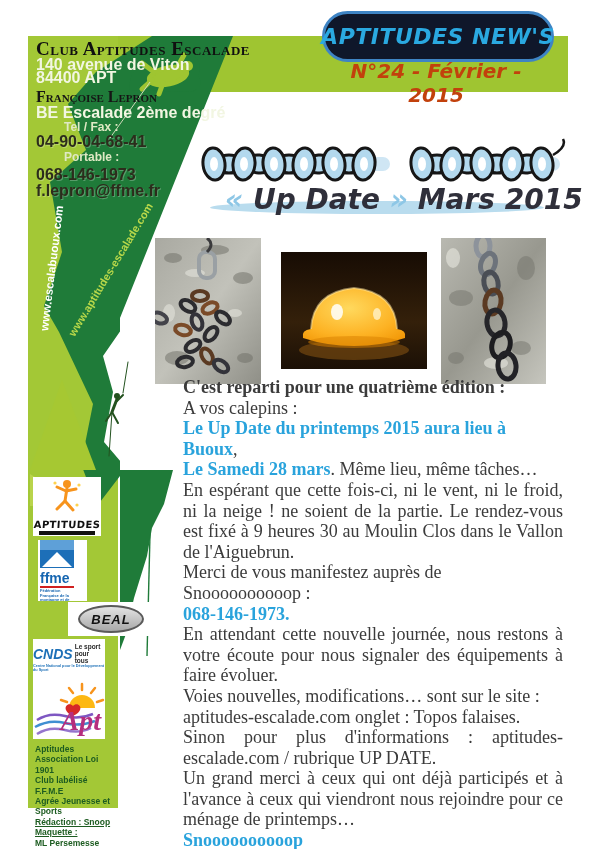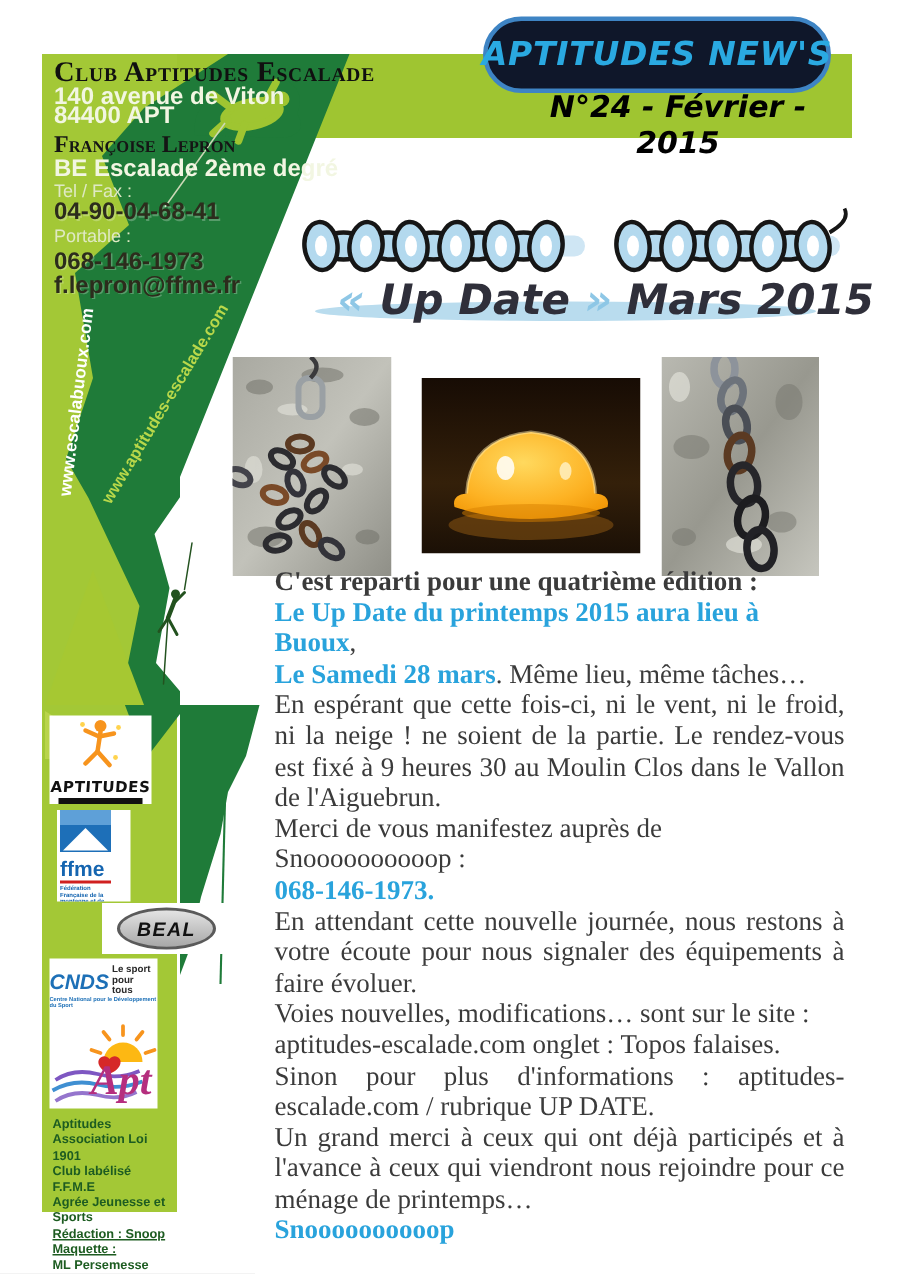--- a/index.html
+++ b/index.html
@@ -10,31 +10,31 @@
   
   .top-band{left:28px;top:36px;width:540px;height:56px;background:#9fc531;}
   .side-col{left:28px;top:36px;width:90px;height:772px;background:#a3c836;}
   .art{left:0;top:0;pointer-events:none;}
 
   
   .pill{left:322px;top:11px;width:226px;height:45px;background:#0f172a;border:3px solid #3e84c4;
         border-radius:26px;display:flex;align-items:center;justify-content:center;}
   .pill-title{font-family:"DejaVu Sans",sans-serif;font-style:italic;font-weight:bold;
         font-size:22px;color:#2aa9e1;letter-spacing:.5px;white-space:nowrap;}
-  .issue{left:346px;top:59px;width:212px;text-align:center;font-family:"DejaVu Sans",sans-serif;
-        font-style:italic;font-weight:bold;font-size:20px;color:#000000;}
+  .issue{left:330px;top:59px;width:212px;text-align:center;font-family:"DejaVu Sans",sans-serif;
+        font-style:italic;font-weight:bold;font-size:20px;color:#c2410c;}
 
   
   .club-name{left:36px;top:38px;font-family:"Liberation Serif",serif;font-variant:small-caps;
         font-weight:bold;font-size:19px;color:#101010;letter-spacing:.5px;white-space:nowrap;}
   .hdr-white{color:#f2f6e2;font-weight:bold;font-size:16px;line-height:13px;}
   .addr{left:36px;top:58px;}
   .contact-name{left:36px;top:88px;font-family:"Liberation Serif",serif;font-variant:small-caps;
         font-weight:bold;font-size:16px;color:#151515;white-space:nowrap;}
-  .hdr-pale{color:#dfe9c4;font-weight:normal;font-size:12px;}
+  .hdr-pale{color:#dfe9c4;font-weight:bold;font-size:12px;margin-left:28px;}
   .hdr-dark{color:#2c2c1c;font-weight:bold;font-size:16px;text-shadow:1px 1px 0 rgba(255,255,255,.25);}
 
   
   .site1{left:38px;top:330px;transform:rotate(-83deg);transform-origin:0 0;
         color:#ffffff;font-weight:bold;font-size:11.5px;white-space:nowrap;}
   .site2{left:66px;top:332px;transform:rotate(-59deg);transform-origin:0 0;
         color:#b9d84a;font-weight:bold;font-size:11px;white-space:nowrap;}
 
   
   .swoosh{left:210px;top:201px;width:334px;height:13px;background:#b9dcee;border-radius:50%;}
@@ -281,20 +281,21 @@
       <ellipse cx="50" cy="45" rx="7" ry="11" stroke="#4a4e55" transform="rotate(-12 50 45)"></ellipse>
       <ellipse cx="52" cy="64" rx="8" ry="12" stroke="#5b3a22" transform="rotate(10 52 64)"></ellipse>
       <ellipse cx="55" cy="85" rx="9" ry="13" stroke="#26262a" transform="rotate(-8 55 85)"></ellipse>
       <ellipse cx="60" cy="107" rx="9" ry="13" stroke="#1d1d20" transform="rotate(14 60 107)"></ellipse>
       <ellipse cx="66" cy="128" rx="9" ry="13" stroke="#222226" transform="rotate(-6 66 128)"></ellipse>
     </g>
   </svg>
 
   <div class="abs article">
     <p class="b">C'est reparti pour une quatrième édition :</p>
+    <p>A vos calepins :</p>
     <p><span class="blue">Le Up Date du printemps 2015 aura lieu à Buoux</span><span>,</span></p>
     <p><span class="blue">Le Samedi 28 mars</span><span>. Même lieu, même tâches…</span></p>
     <p class="just">En espérant que cette fois-ci, ni le vent, ni le froid,  ni la neige ! ne soient de la partie. Le rendez-vous est fixé à 9 heures 30 au Moulin Clos dans le Vallon de l'Aiguebrun.</p>
     <p>Merci de vous manifestez auprès de Snoooooooooop :</p>
     <p class="blue">068-146-1973.</p>
     <p class="just">En attendant cette nouvelle journée, nous restons à votre écoute pour nous signaler des équipements à faire évoluer.</p>
     <p>Voies nouvelles, modifications… sont sur le site :</p>
     <p>aptitudes-escalade.com onglet : Topos falaises.</p>
     <p class="just">Sinon pour plus d'informations : aptitudes-escalade.com / rubrique UP DATE.</p>
     <p class="just">Un grand merci à ceux qui ont déjà participés et à l'avance à ceux qui viendront nous rejoindre pour ce  ménage de printemps…</p>

